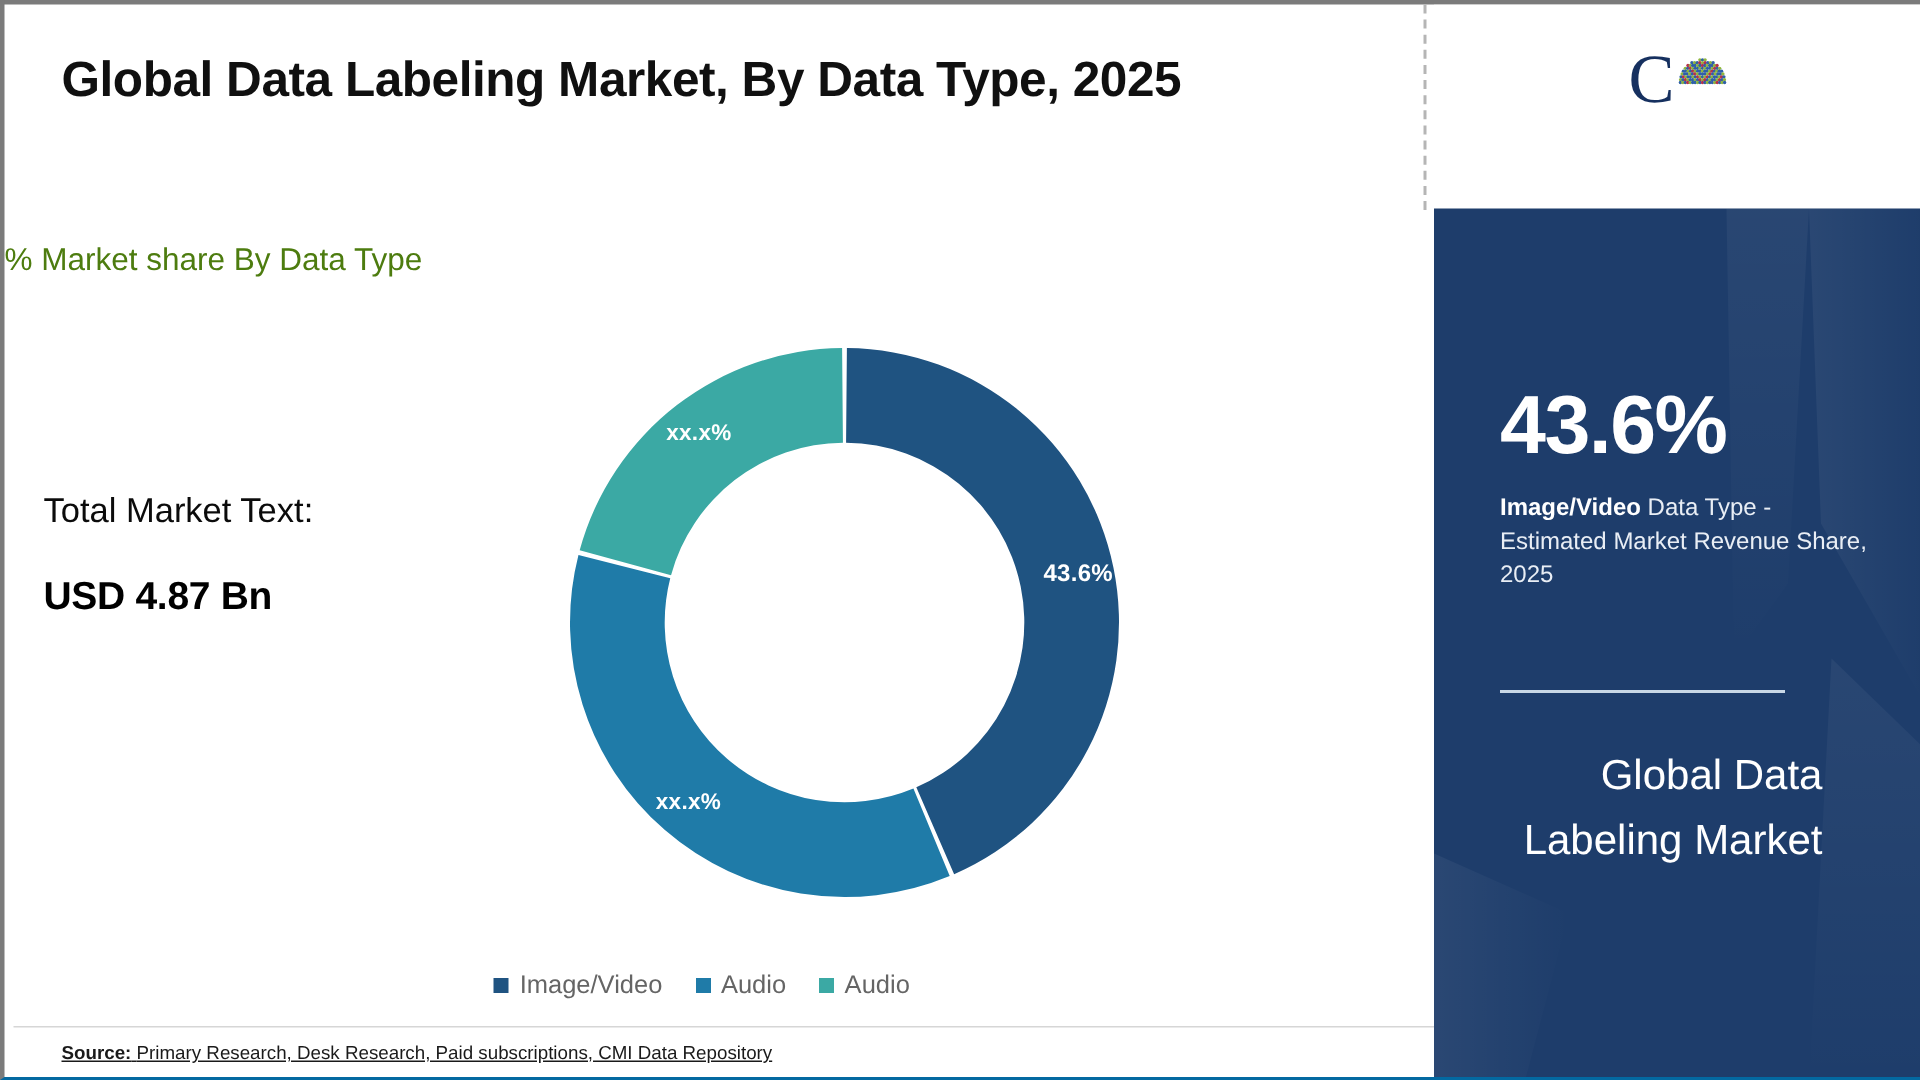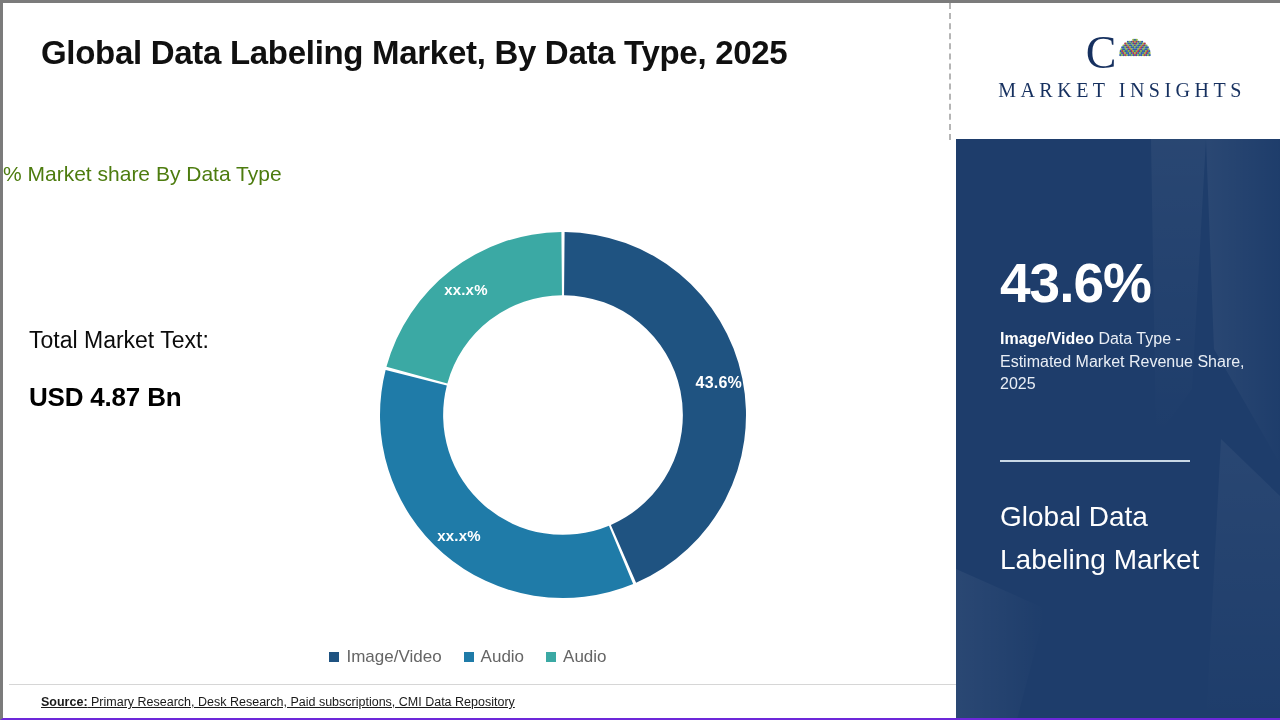--- a/index.html
+++ b/index.html
@@ -15,21 +15,21 @@
 
   .canvas {
     position: relative;
     width: 1280px;
     height: 720px;
     background: #ffffff;
     overflow: hidden;
     box-sizing: border-box;
     border-top: 3px solid #7b7b7b;
     border-left: 3px solid #7b7b7b;
-    border-bottom: 2px solid #6d28d9;
+    border-bottom: 2px solid #0369a1;
   }
 
   
   .main-area {
     position: absolute;
     left: 0; top: 0;
     width: 947px;
     height: 720px;
   }
 
@@ -268,20 +268,21 @@
   }
   .stat-market {
     position: absolute;
     top: 356px;
     left: 0;
     width: 215px;
     font-size: 28px;
     color: #ffffff;
     line-height: 1.55;
     font-weight: normal;
+    text-align: right;
   }
 </style>
 </head>
 <body>
 
 <div class="canvas">
 
   <div class="main-area">
 
     <div class="chart-title">Global Data Labeling Market, By Data Type, 2025</div>
@@ -466,21 +467,20 @@
                 <circle cx="25.45" cy="20.00" r="1.25" fill="#2f5fa8"></circle>
                 <circle cx="27.27" cy="20.00" r="1.25" fill="#2f5fa8"></circle>
                 <circle cx="29.09" cy="20.00" r="1.25" fill="#8fb73e"></circle>
                 <circle cx="30.91" cy="20.00" r="1.25" fill="#b8314a"></circle>
                 <circle cx="32.73" cy="20.00" r="1.25" fill="#2f5fa8"></circle>
                 <circle cx="34.55" cy="20.00" r="1.25" fill="#8fb73e"></circle>
                 <circle cx="36.36" cy="20.00" r="1.25" fill="#2f5fa8"></circle>
               </g>
           </svg>
         </div>
-        <div class="logo-row2">MARKET INSIGHTS</div>
       </div>
     </div>
 
     <div class="stat-box">
       <svg class="stat-bg-streaks" viewBox="0 0 327 584" preserveAspectRatio="none">
         <defs>
           <linearGradient id="sg1" x1="0" y1="0" x2="1" y2="0">
             <stop offset="0%" stop-color="#ffffff" stop-opacity="0.055"></stop>
             <stop offset="100%" stop-color="#ffffff" stop-opacity="0"></stop>
           </linearGradient>

